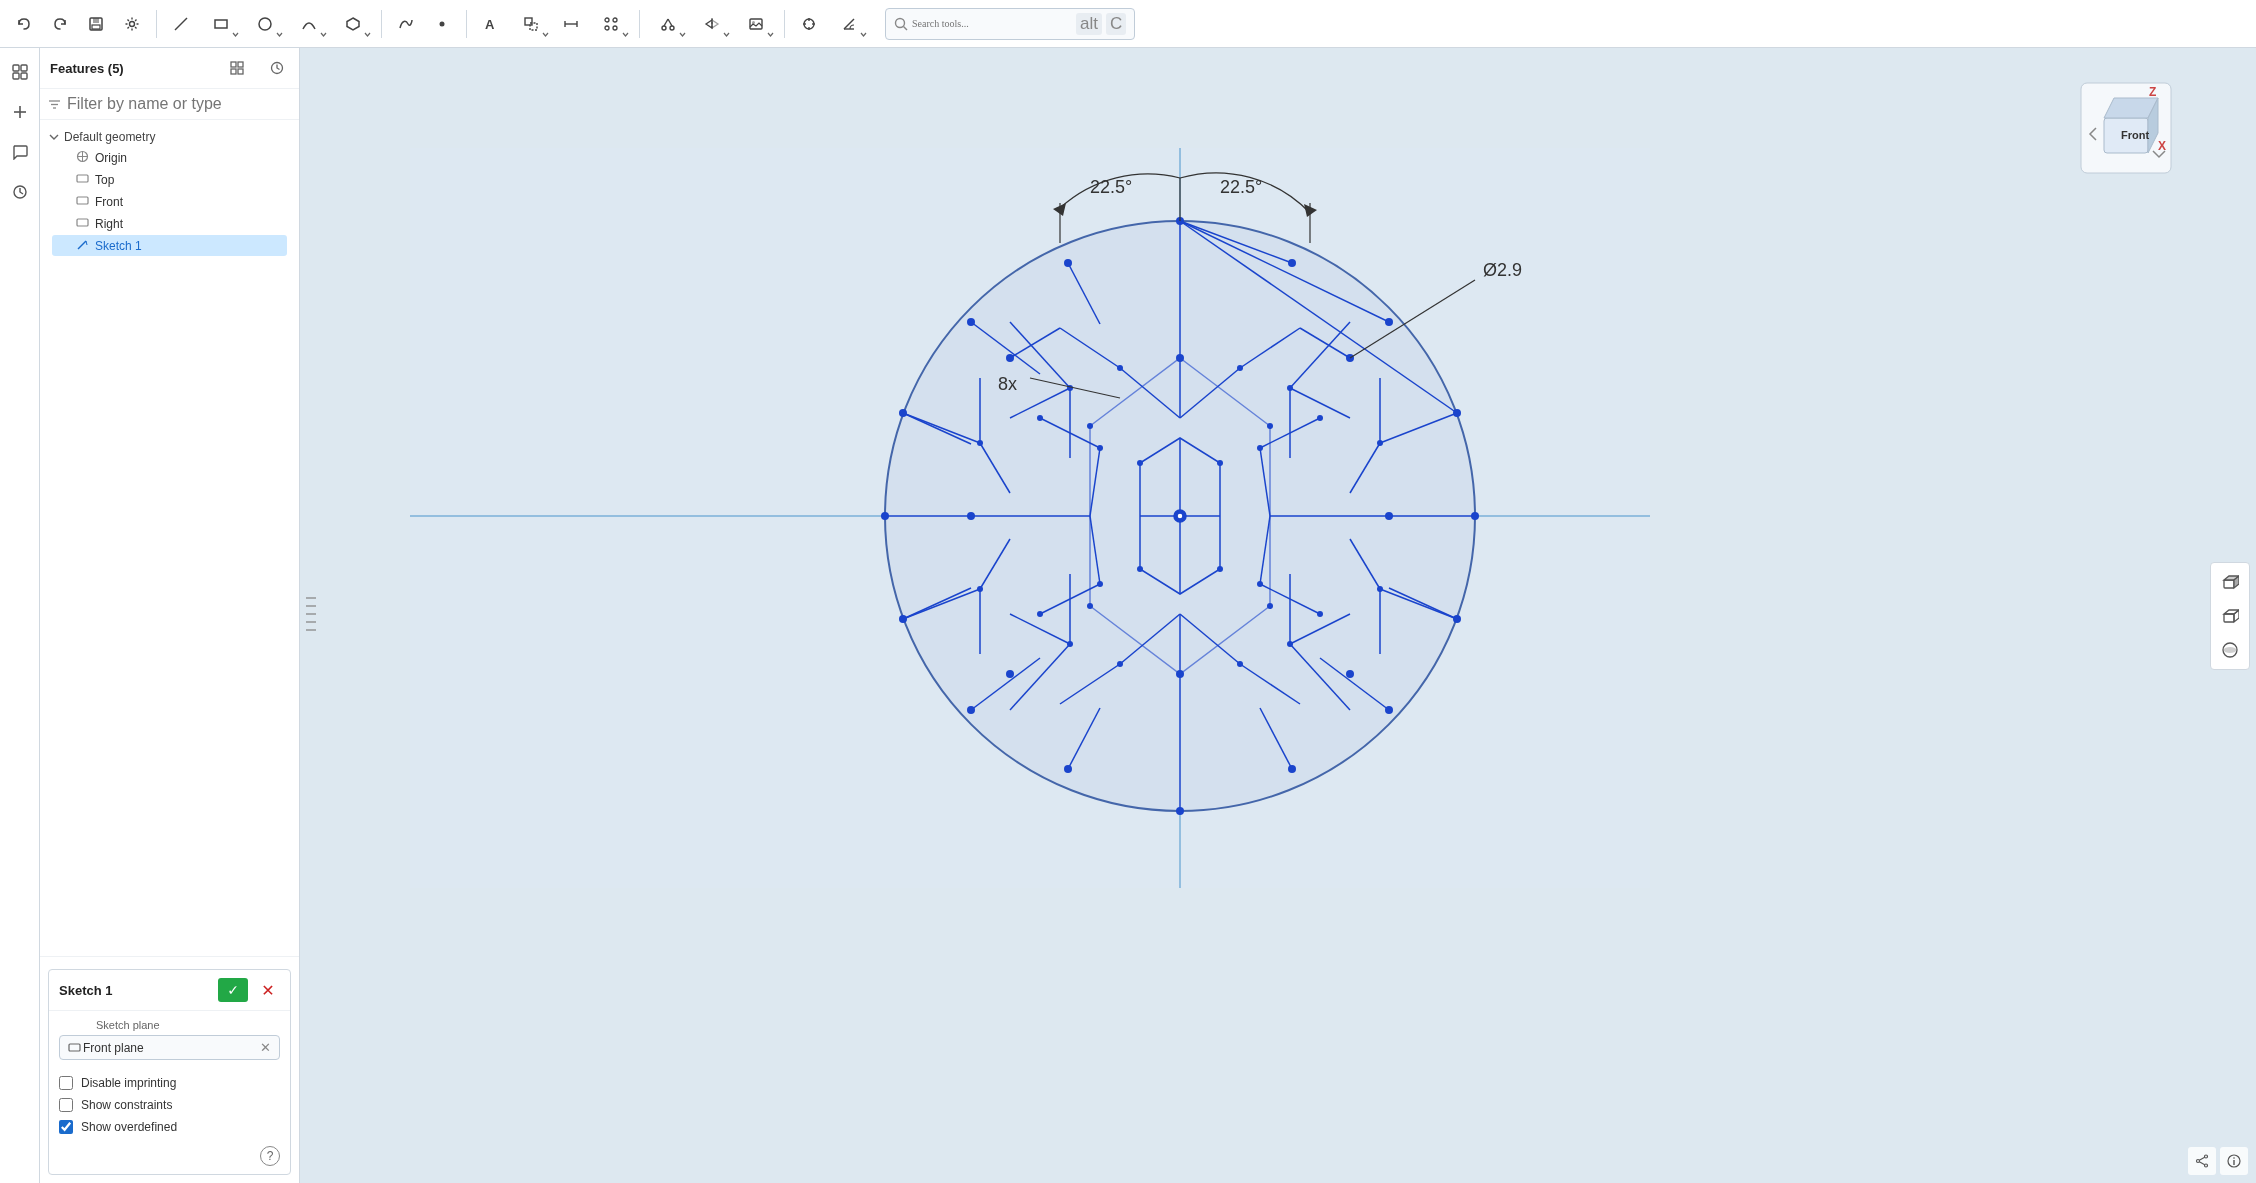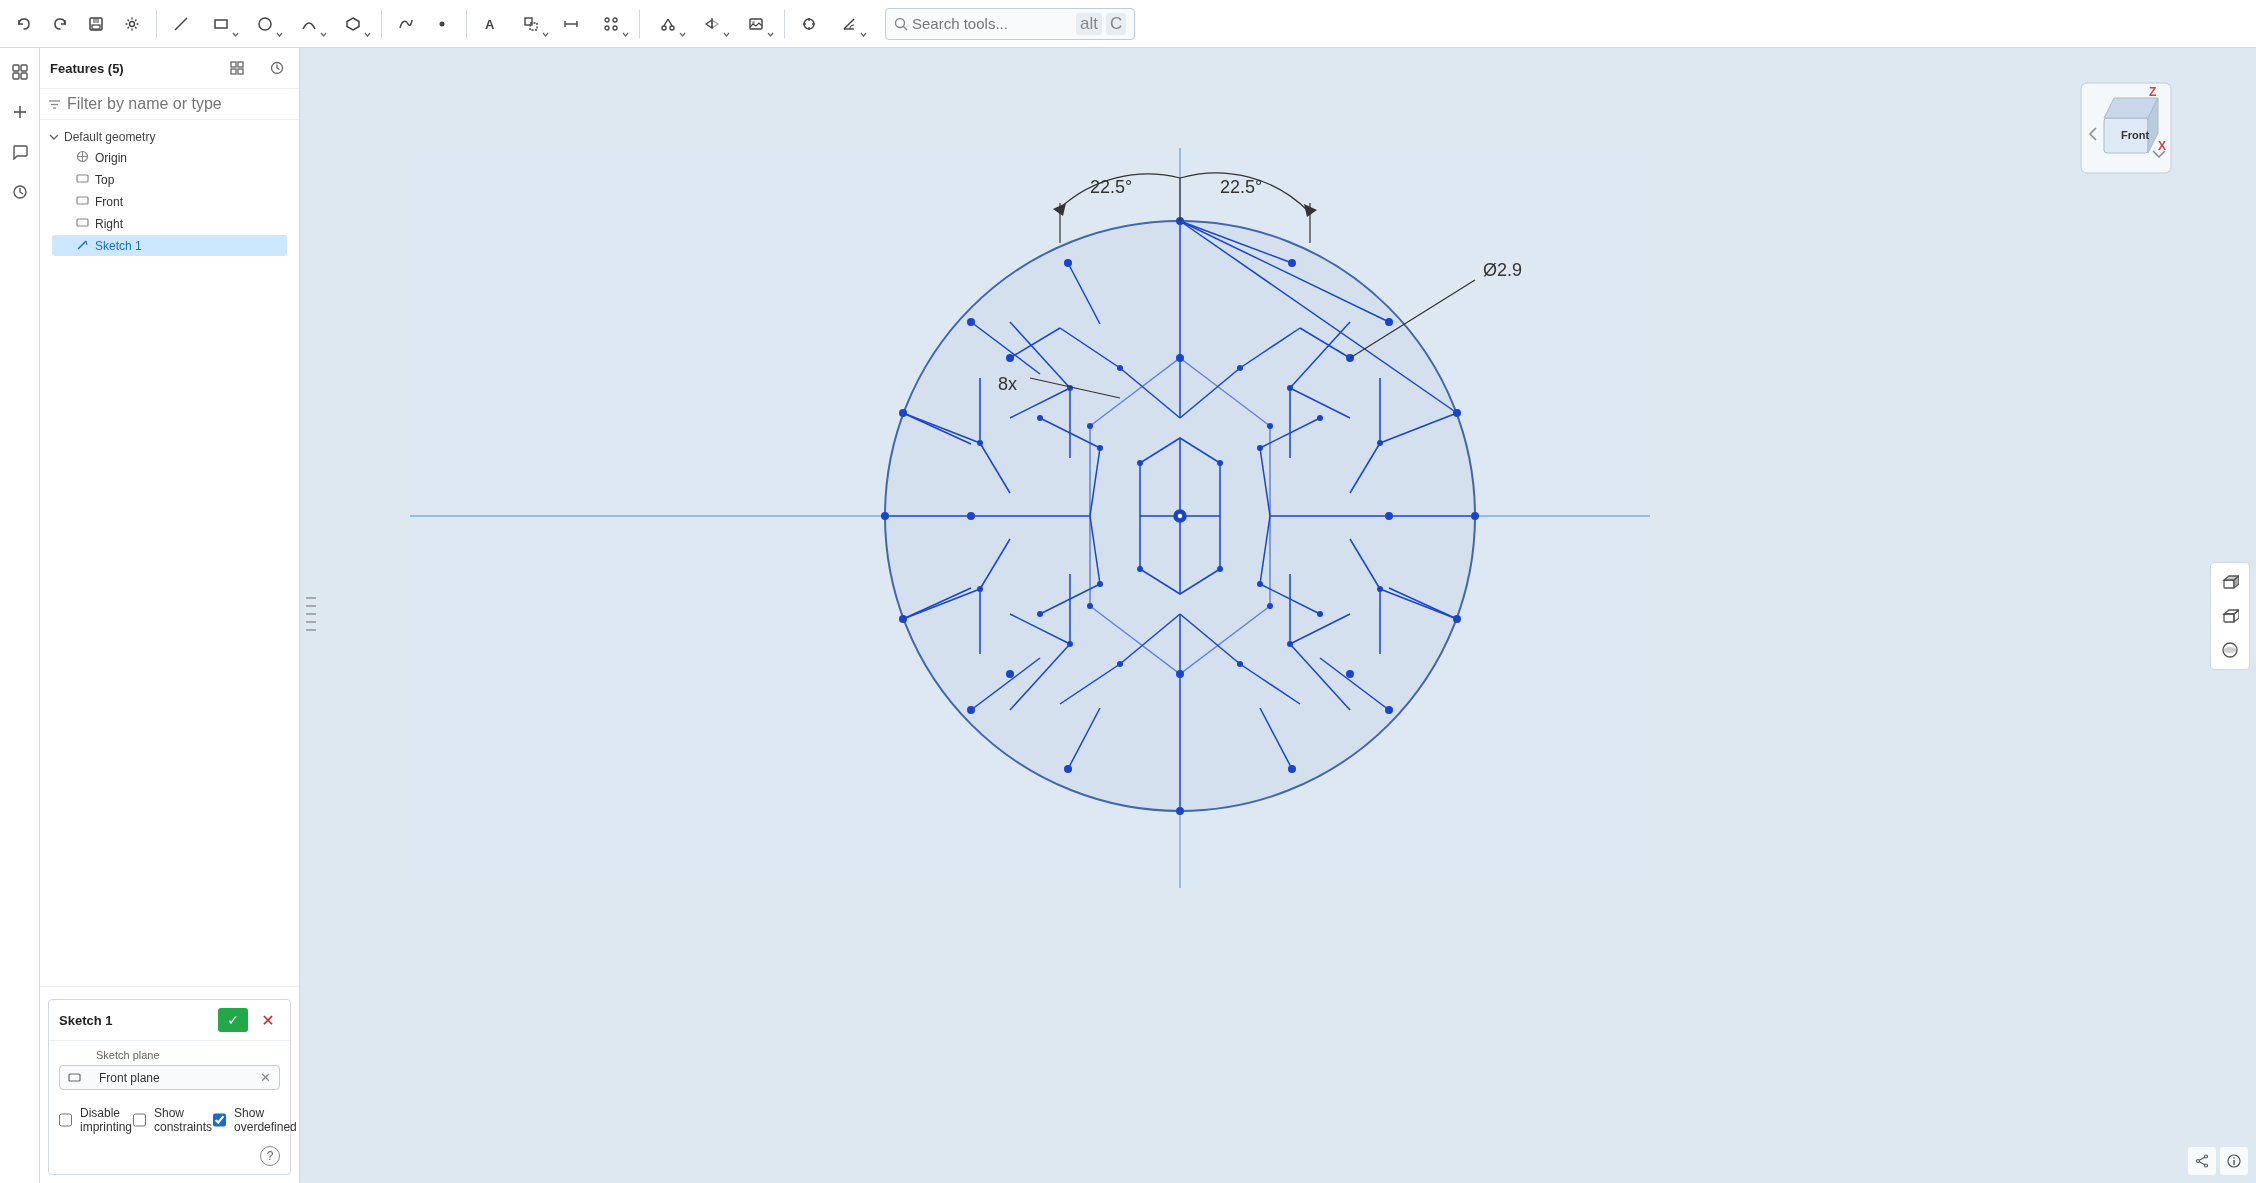--- a/index.html
+++ b/index.html
@@ -19,21 +19,21 @@
     }
     .toolbar-btn.has-arrow { width: 40px; }
     .toolbar-separator { width: 1px; height: 28px; background: #d0d8e0; margin: 0 4px; }
     .toolbar-search {
       margin-left: auto; display: flex; align-items: center;
       border: 1px solid #c0ccd8; border-radius: 4px;
       background: #f8fafc; padding: 4px 8px; gap: 4px;
     }
     .toolbar-search input {
       border: none; background: transparent; outline: none;
-      font-size: 15px; color: #333; width: 160px;
+      font-size: 10px; color: #333; width: 160px; font-family: Liberation Serif, serif;
     }
     .toolbar-search .shortcut {
       font-size: 17px; color: #888; background: #e8edf2;
       border-radius: 3px; padding: 1px 4px;
     }
 
     
     #main-layout {
       display: flex; height: calc(1183px - 48px);
     }
@@ -109,25 +109,25 @@
     .panel-cancel-btn {
       width: 24px; height: 24px; background: transparent; border: none;
       color: #cc2222; font-size: 16px; cursor: pointer;
       display: flex; align-items: center; justify-content: center;
     }
     #sketch-plane-section { padding: 8px 10px; }
     .section-label { font-size: 11px; color: #666; margin-bottom: 4px; margin-left: 37px; }
     .plane-selector {
       display: flex; align-items: center; border: 1px solid #c0ccd8;
       border-radius: 4px; padding: 4px 8px; background: #f8fafc;
-      font-size: 12px; color: #333; gap: 18px;
+      font-size: 12px; color: #333; gap: 2px;
     }
     .plane-clear { margin-left: auto; cursor: pointer; color: #888; font-size: 13px; }
 
-    #sketch-options { padding: 8px 10px; display: flex; flex-direction: row; }
+    #sketch-options { padding: 8px 10px; display: flex; flex-direction: column; gap: 8px; }
     .checkbox-row {
       display: flex; align-items: center; gap: 8px;
       font-size: 12px; color: #333; cursor: pointer;
     }
     .checkbox-row input[type="checkbox"] {
       width: 14px; height: 14px; cursor: pointer;
       accent-color: #1a6bcc;
     }
 
     #help-btn {

